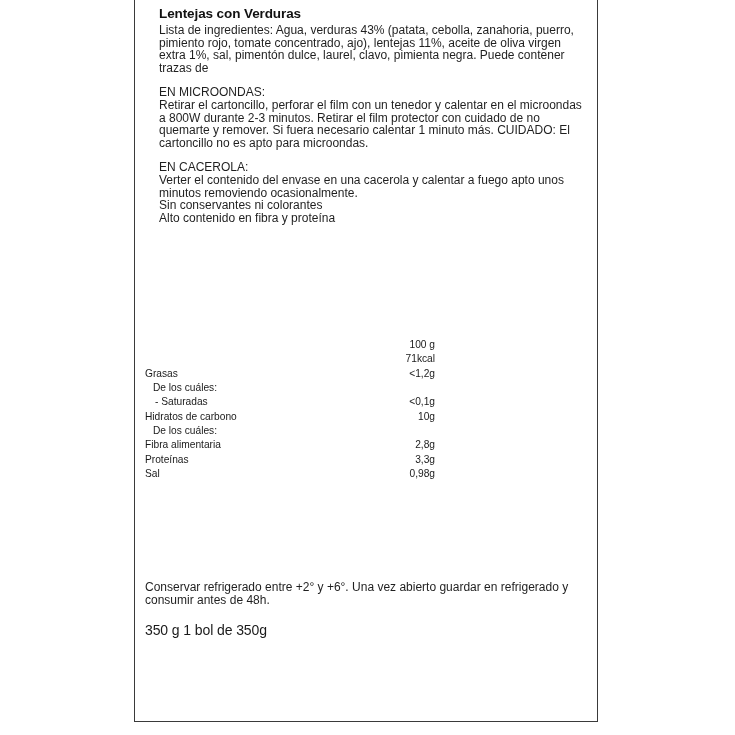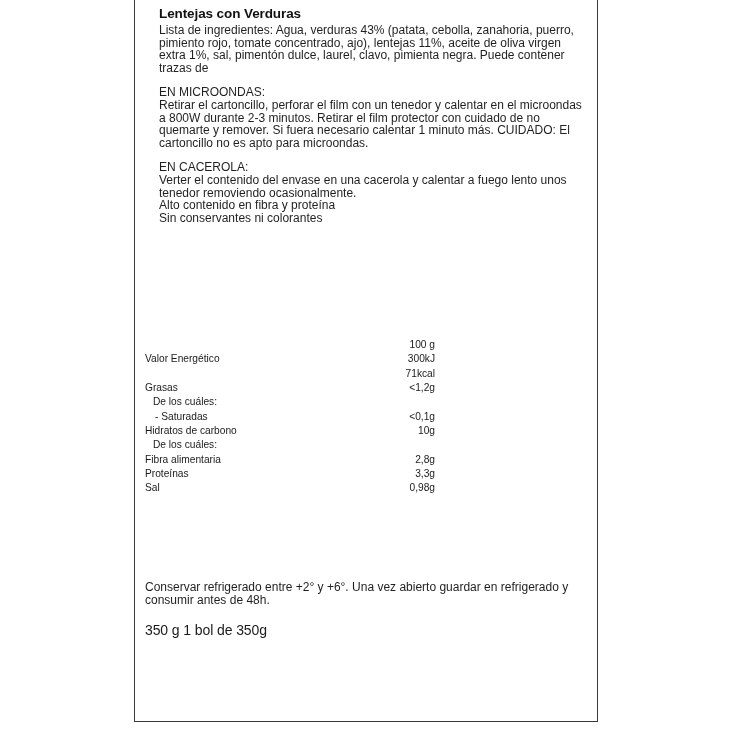--- a/index.html
+++ b/index.html
@@ -129,30 +129,29 @@
   <div class="body-text ingredients">Lista de ingredientes: Agua, verduras 43% (patata, cebolla, zanahoria, puerro, pimiento rojo, tomate concentrado, ajo), lentejas 11%, aceite de oliva virgen extra 1%, sal, pimentón dulce, laurel, clavo, pimienta negra. Puede contener trazas de</div>
 
   <div class="section-gap"></div>
 
   <div class="section-heading">EN MICROONDAS:</div>
   <div class="body-text">Retirar el cartoncillo, perforar el film con un tenedor y calentar en el microondas a 800W durante 2-3 minutos. Retirar el film protector con cuidado de no quemarte y remover. Si fuera necesario calentar 1 minuto más. CUIDADO: El cartoncillo no es apto para microondas.</div>
 
   <div class="section-gap"></div>
 
   <div class="section-heading">EN CACEROLA:</div>
-  <div class="body-text">Verter el contenido del envase en una cacerola y calentar a fuego lento unos tenedor removiendo ocasionalmente.</div>
+  <div class="body-text">Verter el contenido del envase en una cacerola y calentar a fuego apto unos minutos removiendo ocasionalmente.</div>
+  <div class="body-text">Sin conservantes ni colorantes</div>
   <div class="body-text">Alto contenido en fibra y proteína</div>
-  <div class="body-text">Sin conservantes ni colorantes</div>
 
   <div id="nutrition-table">
     <div class="nrow">
       <span class="nval">100 g</span>
     </div>
     <div id="nutrition-rows">
-        <div class="nrow"><span class="nlabel">Valor  Energético</span><span class="nval">300kJ</span></div>
         <div class="nrow"><span class="nlabel"></span><span class="nval">71kcal</span></div>
         <div class="nrow"><span class="nlabel">Grasas</span><span class="nval">&lt;1,2g</span></div>
         <div class="nrow"><span class="nlabel indent-1">De los cuáles:</span><span class="nval"></span></div>
         <div class="nrow"><span class="nlabel indent-2">-  Saturadas</span><span class="nval">&lt;0,1g</span></div>
         <div class="nrow"><span class="nlabel">Hidratos  de  carbono</span><span class="nval">10g</span></div>
         <div class="nrow"><span class="nlabel indent-1">De los cuáles:</span><span class="nval"></span></div>
         <div class="nrow"><span class="nlabel">Fibra  alimentaria</span><span class="nval">2,8g</span></div>
         <div class="nrow"><span class="nlabel">Proteínas</span><span class="nval">3,3g</span></div>
         <div class="nrow"><span class="nlabel">Sal</span><span class="nval">0,98g</span></div>
       </div>

